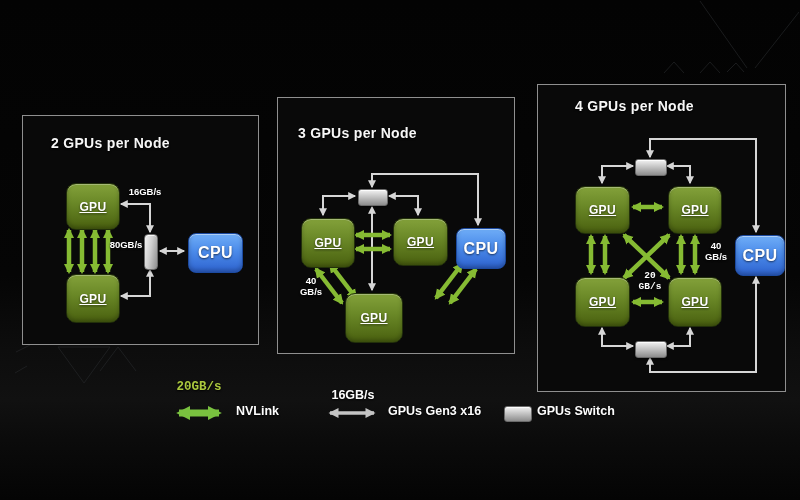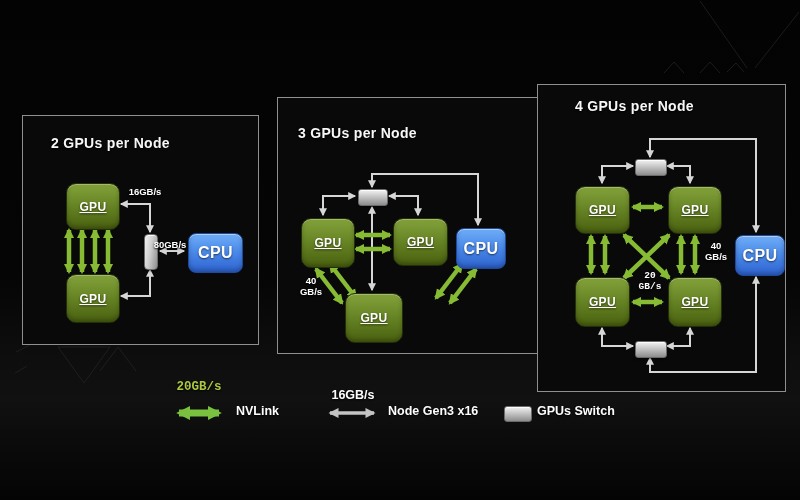--- a/index.html
+++ b/index.html
@@ -109,24 +109,24 @@
     </div>
     <div class="box gpu" style="left:43px;top:158px;width:52px;height:47px;">
       <span>GPU</span>
     </div>
     <div class="sw swv" style="left:121px;top:118px;width:12px;height:34px;"></div>
     <div class="box cpu" style="left:165px;top:117px;width:53px;height:38px;">
       <span>CPU</span>
     </div>
 
     <div class="lbl" style="left:100px;top:70px;width:44px;">16GB/s</div>
-    <div class="lbl" style="left:82px;top:123px;width:42px;margin-left:44px;">80GB/s</div>
+    <div class="lbl" style="left:82px;top:123px;width:42px;">80GB/s</div>
   </div>
 
-  <div class="panel" style="left:277px;top:97px;width:236px;height:255px;padding-left:40px;">
+  <div class="panel" style="left:277px;top:97px;width:236px;height:255px;">
     <div class="panel-title" style="left:20px;top:27px;">3 GPUs per Node</div>
 
     <svg class="conn" width="236" height="255" viewBox="0 0 236 255">
       <g stroke="#d6d6d6" stroke-width="2" fill="none">
         <path d="M94,89 L94,76 L200,76 L200,127" marker-start="url(#ah-gray)" marker-end="url(#ah-gray)"></path>
         <path d="M77,98 L45,98 L45,117" marker-start="url(#ah-gray)" marker-end="url(#ah-gray)"></path>
         <path d="M111,98 L140,98 L140,117" marker-start="url(#ah-gray)" marker-end="url(#ah-gray)"></path>
         <path d="M94,109 L94,192" marker-start="url(#ah-gray)" marker-end="url(#ah-gray)"></path>
       </g>
       <g stroke="#86bb33" stroke-width="4.5" fill="none">
@@ -214,18 +214,18 @@
   <div class="legend-text legend-speed-green legend-center" style="left:168px;top:380px;width:62px;font-family:Liberation Mono, monospace;">20GB/s</div>
   <svg class="conn" style="left:167px;top:402px;" width="64" height="22" viewBox="0 0 64 22">
     <path d="M12,11 L52,11" stroke="#79c13f" stroke-width="7" fill="none" marker-start="url(#ah-green-lg)" marker-end="url(#ah-green-lg)"></path>
   </svg>
   <div class="legend-text" style="left:236px;top:404px;">NVLink</div>
 
   <div class="legend-text legend-center" style="left:318px;top:388px;width:70px;">16GB/s</div>
   <svg class="conn" style="left:322px;top:403px;" width="60" height="20" viewBox="0 0 60 20">
     <path d="M8,10 L52,10" stroke="#c4c4c4" stroke-width="3.5" fill="none" marker-start="url(#ah-gray-lg)" marker-end="url(#ah-gray-lg)"></path>
   </svg>
-  <div class="legend-text" style="left:388px;top:404px;">Node Gen3 x16</div>
+  <div class="legend-text" style="left:388px;top:404px;">GPUs Gen3 x16</div>
 
   <div class="legend-sw" style="left:504px;top:406px;"></div>
   <div class="legend-text" style="left:537px;top:404px;">GPUs Switch</div>
 
 </div>
 
 </body></html>

